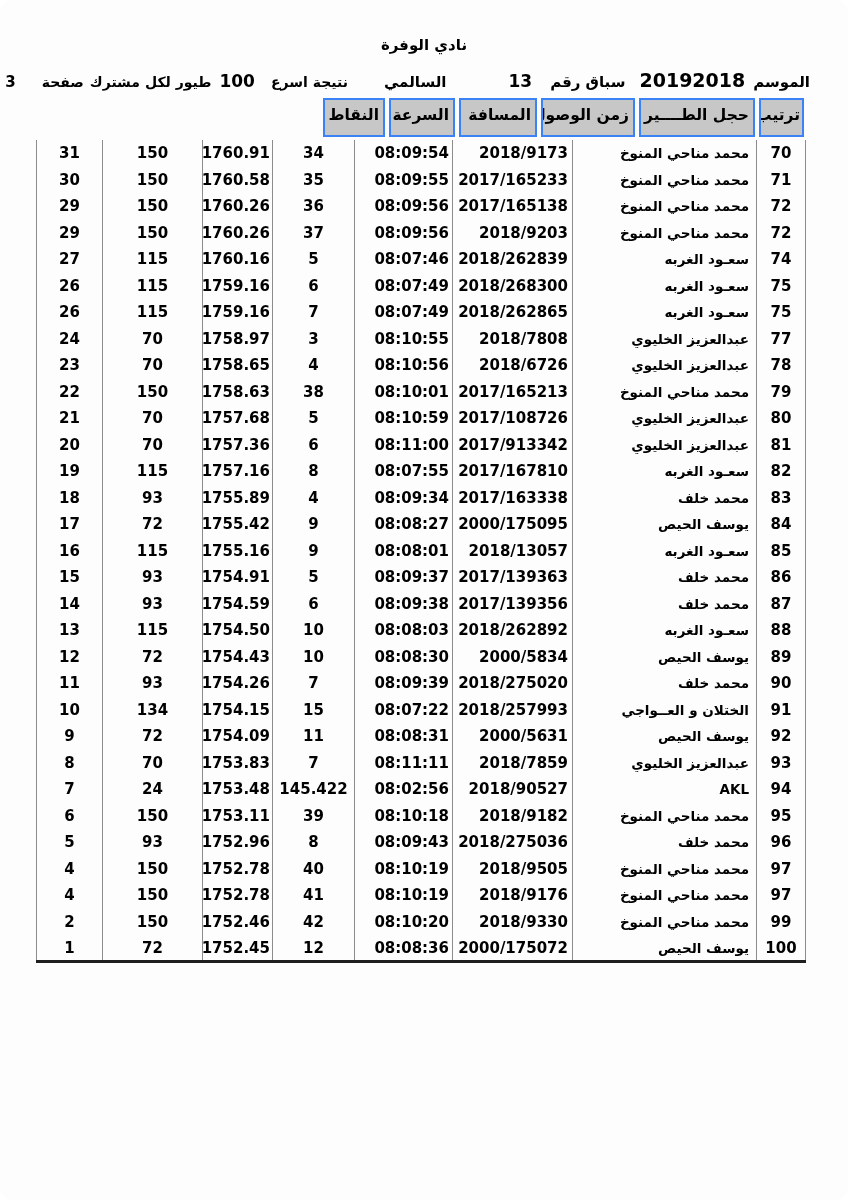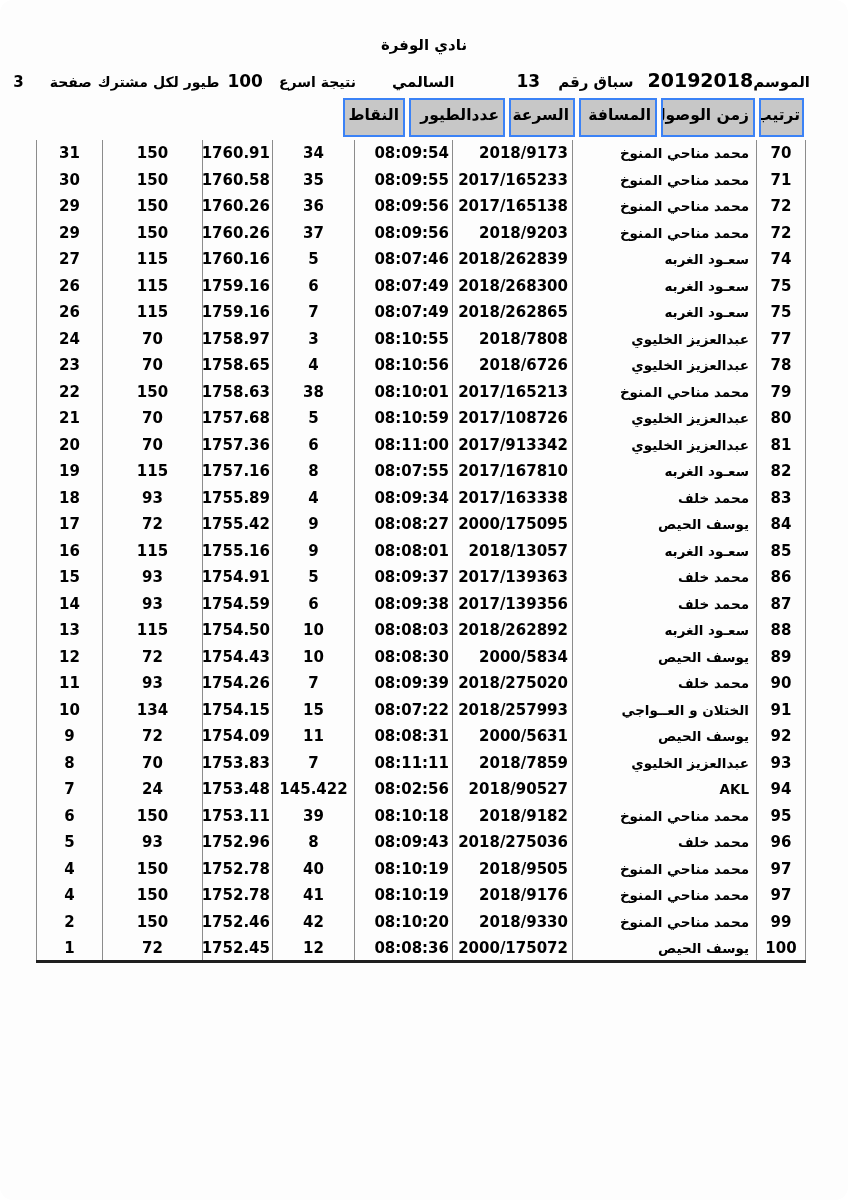--- a/index.html
+++ b/index.html
@@ -25,21 +25,21 @@
   .meta-row {
     display: flex;
     direction: rtl;
     justify-content: flex-start;
     align-items: baseline;
     margin: 14px 38px 0 38px;
     font-size: 15px;
     white-space: nowrap;
   }
   .meta-row .num { font-family: "DejaVu Sans", sans-serif; }
-  .m-season-label   { }
+  .m-season-label   { margin-left: 8px; }
   .m-season-value   { margin-left: 14px; font-size: 19px; }
   .m-race-label     { margin-left: 18px; }
   .m-race-value     { margin-left: 62px; font-size: 17px; }
   .m-location       { margin-left: 36px; }
   .m-result-label   { margin-left: 16px; font-size: 14px; }
   .m-result-count   { margin-left: 8px;  font-size: 17px; }
   .m-unit-label     { margin-left: 6px;  font-size: 14px; }
   .m-page-label     { margin-left: 26px; font-size: 14px; }
   .m-page-number    { margin-left: 0;    font-size: 15px; }
   
@@ -114,31 +114,31 @@
     <span class="m-result-count num">100</span>
     <span class="m-unit-label">طيور لكل مشترك</span>
     <span class="m-page-label">صفحة</span>
     <span class="m-page-number num">3</span>
   </div>
 
   <div class="thead-row">
     <div class="hcol c1">
         <div class="hcell">ترتيب</div>
       </div>
+    <div class="hcol c3">
+        <div class="hcell">حجل الطــــير</div>
+      </div>
     <div class="hcol c4">
         <div class="hcell">زمن الوصول</div>
       </div>
     <div class="hcol c5">
         <div class="hcell">المسافة</div>
       </div>
     <div class="hcol c6">
         <div class="hcell">السرعة</div>
-      </div>
-    <div class="hcol c7">
-        <div class="hcell">عددالطيور</div>
       </div>
     <div class="hcol c8">
         <div class="hcell">النقاط</div>
       </div>
   </div>
 
   <table class="grid">
     <colgroup>
       <col style="width:49px">
         <col style="width:184px">

